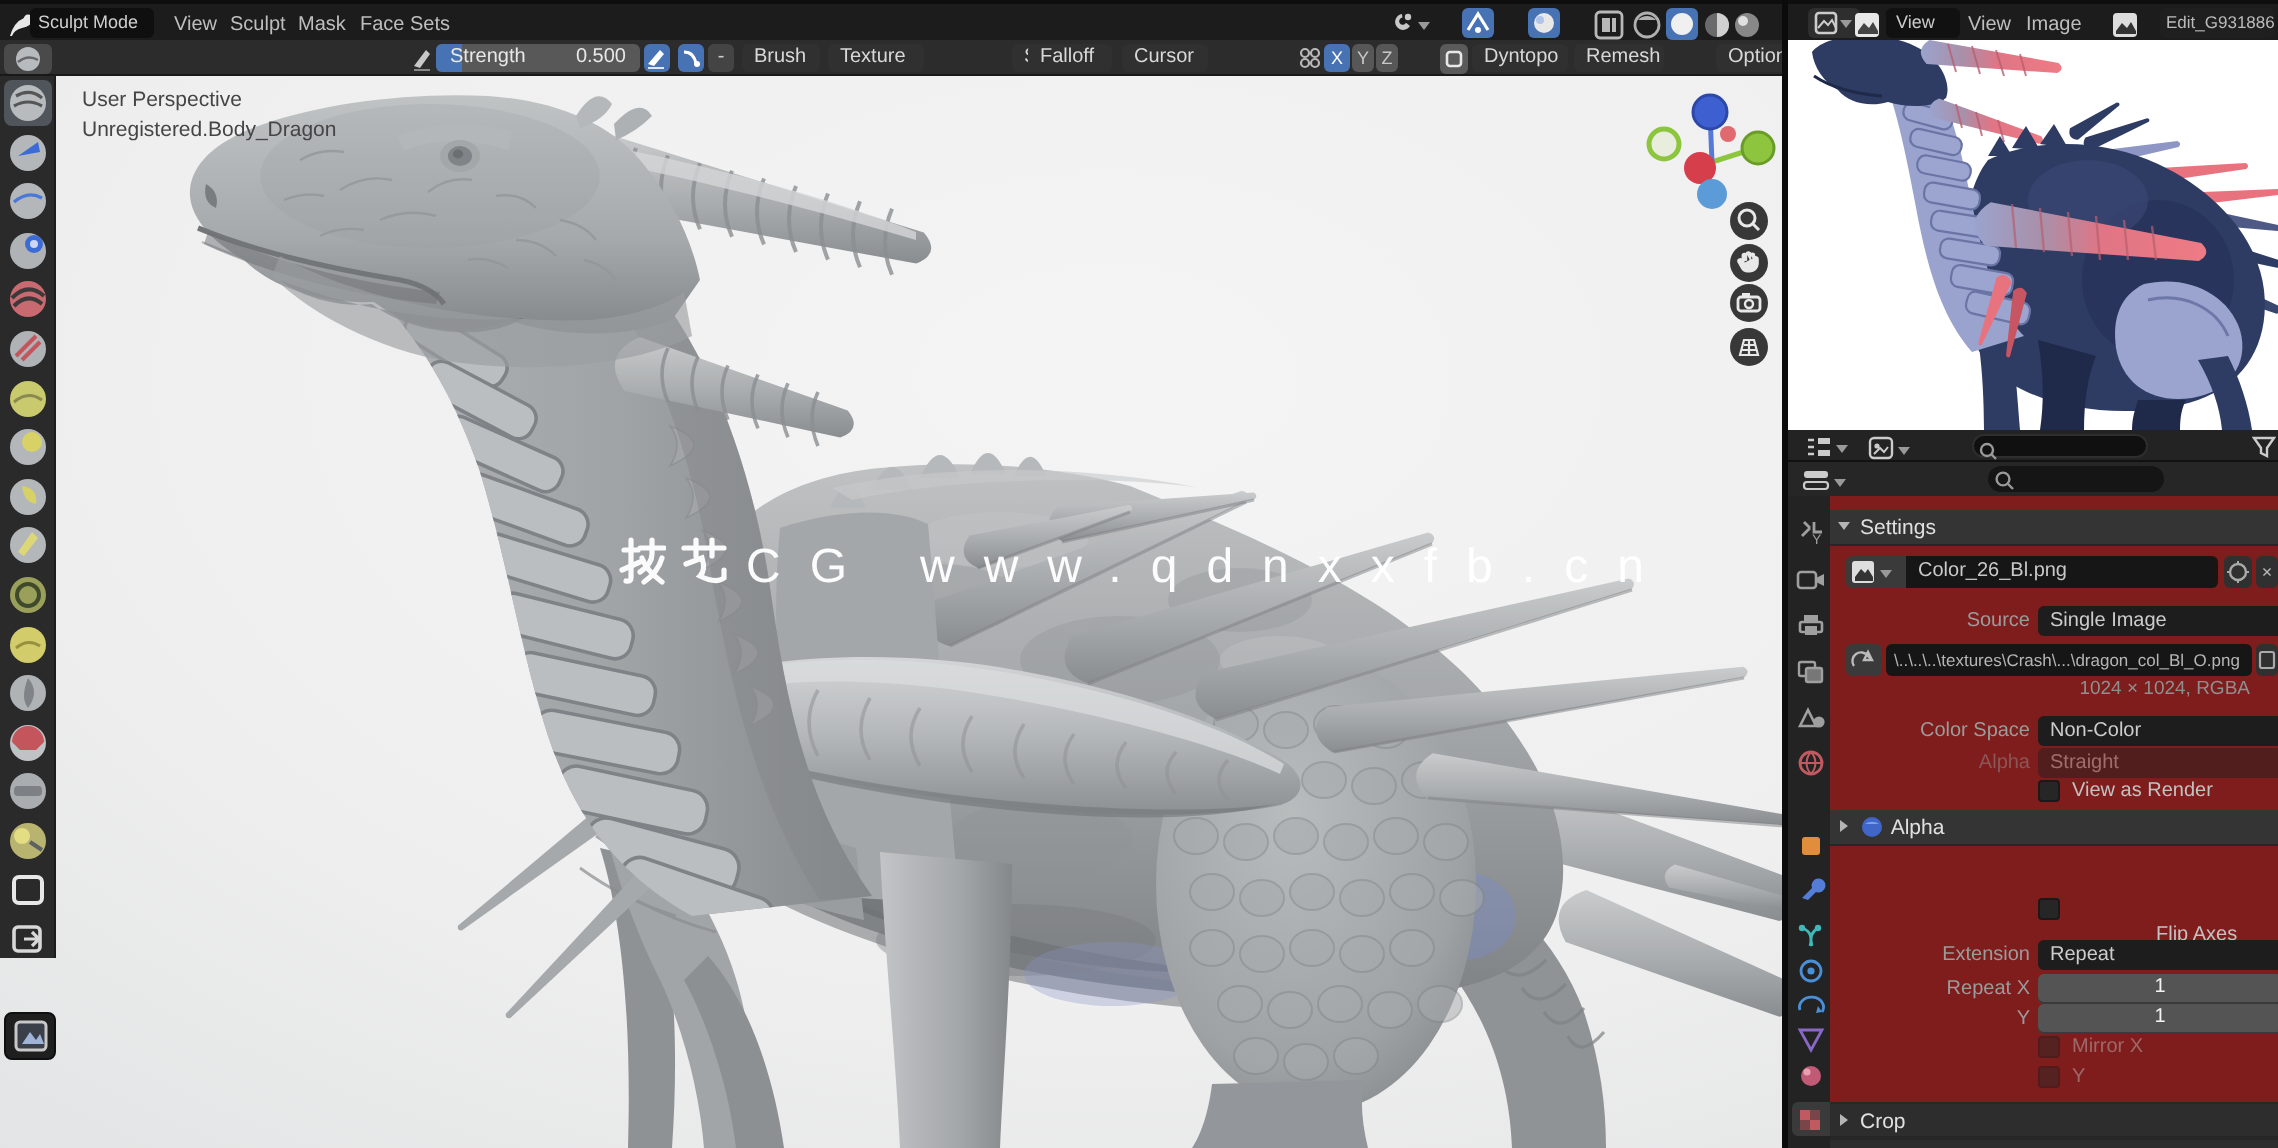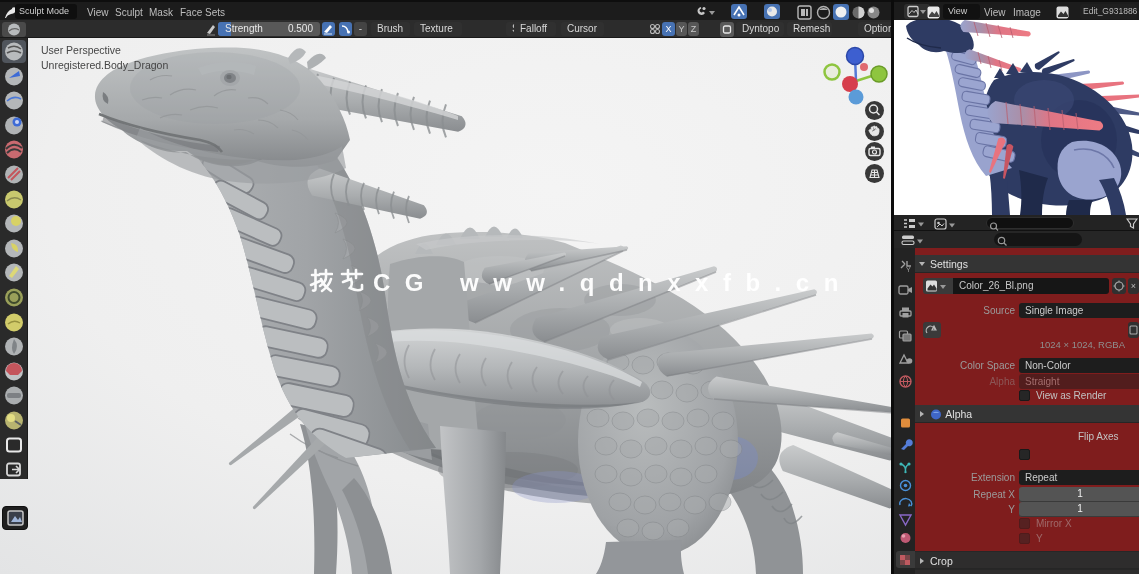--- a/index.html
+++ b/index.html
@@ -7,21 +7,21 @@
 .abs { position:absolute; }
 .menu { color:#bebebe; font-size:10px; position:absolute; top:4.5px; }
 .caret { font-size:7px; color:#999; }
 #row1 { left:0; top:0; width:893px; height:20px; background:#1c1c1c; border-top:2px solid #0e0e0e; }
 #row2 { left:0; top:20px; width:893px; height:18px; background:#2c2c2c; border-bottom:1px solid #191919; }
 .drop { position:absolute; top:2px; height:14px; background:#303030; border-radius:3px; color:#d8d8d8; font-size:10px; line-height:14px; padding:0 6px; white-space:nowrap;}
 .slider { position:absolute; top:2px; height:14px; background:#545454; border-radius:3px; color:#e8e8e8; font-size:10px; line-height:14px; overflow:hidden; white-space:nowrap;}
 .tog { position:absolute; top:2px; height:14px; border-radius:3px; }
 #tools { left:0; top:38px; width:28px; height:441px; background:#2a2a2a; border-right:1px solid #1c1c1c; }
 .ticon { position:absolute; left:2px; width:24px; height:23px; border-radius:4px; }
-#wm { left:307px; top:268px; color:rgba(255,255,255,0.96); font-size:25px; font-weight:bold; letter-spacing:0px; white-space:nowrap; }
+#wm { left:307px; top:268px; color:rgba(255,255,255,0.96); font-size:25px; font-weight:normal; letter-spacing:0px; white-space:nowrap; }
 #wm span.l { letter-spacing:14.5px; font-size:24px;}
 #vptext { left:41px; top:43px; color:#454545; font-size:10.5px; line-height:14.5px; }
 #rsep { left:891px; top:0px; width:3px; height:574px; background:#0b0b0b; }
 #imghdr { left:894px; top:0; width:245px; height:20px; background:#1c1c1c; border-top:2px solid #0e0e0e; }
 #imgarea { left:894px; top:20px; width:245px; height:195px; background:#ffffff; overflow:hidden;}
 #outhdr { left:894px; top:215px; width:245px; height:16px; background:#232323; border-bottom:1px solid #111; }
 #prophdr { left:894px; top:231px; width:245px; height:17px; background:#262626; }
 #proptabs { left:894px; top:248px; width:21px; height:326px; background:#232323; }
 #propbody { left:915px; top:248px; width:224px; height:326px; background:#7f1d1d; overflow:hidden; font-size:10px;}
 .phead { position:relative; color:#e0e0e0; font-size:10.5px; height:18px; line-height:18px; background:#343434; border-bottom:1px solid #262626; }
@@ -690,36 +690,37 @@
 <div style="position:absolute;left:197px;top:30px;width:14px;height:16px;background:#303030;border-radius:3px;"><svg width="14" height="16">
           <circle cx="7" cy="8" r="4" fill="none" stroke="#aaa" stroke-width="1.2"></circle>
           <path d="M7,4 v-1.5 M7,12 v1.5 M3,8 h-1.5 M11,8 h1.5" stroke="#aaa" stroke-width="1"></path>
         </svg></div>
 <div style="position:absolute;left:213px;top:30px;width:11px;height:16px;background:#303030;border-radius:3px;color:#bbb;font-size:9px;text-align:center;line-height:16px;">×</div>
 <span class="plabel" style="top:55px;">Source</span>
       <div class="pfield" style="top:55px;">Single Image</div>
 <div style="position:absolute;left:8px;top:74px;width:18px;height:16px;background:#3a3a3a;border-radius:3px;"><svg width="18" height="16">
           <path d="M4,11 a4,4 0 1 1 7,-5 l2,2 M11,4 l2,4 h-4 Z" stroke="#bbb" stroke-width="1.2" fill="none"></path>
         </svg></div>
+<div style="position:absolute;left:28px;top:74px;width:183px;height:16px;background:#161616;border-radius:3px;color:#b5b5b5;font-size:8.5px;line-height:16px;padding-left:4px;white-space:nowrap;overflow:hidden;">\..\..\..\textures\Crash\...\dragon_col_Bl_O.png</div>
 <div style="position:absolute;left:213px;top:74px;width:11px;height:16px;background:#303030;border-radius:3px;"><svg width="11" height="16">
           <rect x="2" y="4" width="7" height="8" rx="1" fill="none" stroke="#aaa" stroke-width="1.1"></rect>
         </svg></div>
 <span style="position:absolute;right:14px;top:91px;color:#8f8f8f;font-size:9.5px;">1024 × 1024, RGBA</span>
 <span class="plabel" style="top:110px;">Color Space</span>
       <div class="pfield" style="top:110px;">Non-Color<span class="caret" style="position:absolute;right:5px;top:5.5px;"></span></div>
 <span class="plabel dim" style="top:126px;">Alpha</span>
       <div class="pfield dim" style="top:126px;">Straight<span class="caret" style="position:absolute;right:5px;top:5.5px;"></span></div>
 <div class="pcheck" style="top:142px;"></div>
       <span class="pchecklabel" style="position:absolute;top:141px;">View as Render</span>
 <div class="phead" style="position:absolute;left:0;top:157px;width:224px;"><span class="tri-r"></span><svg width="13" height="11" style="vertical-align:-2px">
           <circle cx="6" cy="5.5" r="5" fill="#3f66c8"></circle>
           <path d="M2.5,4 a5,4 0 0 1 7,0" fill="#7aa0e8"></path>
         </svg> Alpha</div>
 <div class="pcheck" style="top:201px;"></div>
-      <span class="pchecklabel" style="position:absolute;top:182px;padding-left:42px;">Flip Axes</span>
+      <span class="pchecklabel" style="position:absolute;top:213px;padding-left:42px;">Flip Axes</span>
 <span class="plabel" style="top:222px;">Extension</span>
       <div class="pfield" style="top:222px;">Repeat<span class="caret" style="position:absolute;right:5px;top:5.5px;"></span></div>
 <span class="plabel" style="top:239px;">Repeat X</span>
       <div class="pslider" style="top:239px;">1</div>
 <span class="plabel" style="top:254px;">Y</span>
       <div class="pslider" style="top:254px;">1</div>
 <div class="pcheck dim" style="top:270px;"></div>
       <span class="pchecklabel dim" style="position:absolute;top:269px;">Mirror X</span>
 <div class="pcheck dim" style="top:285px;"></div>
       <span class="pchecklabel dim" style="position:absolute;top:284px;">Y</span>

